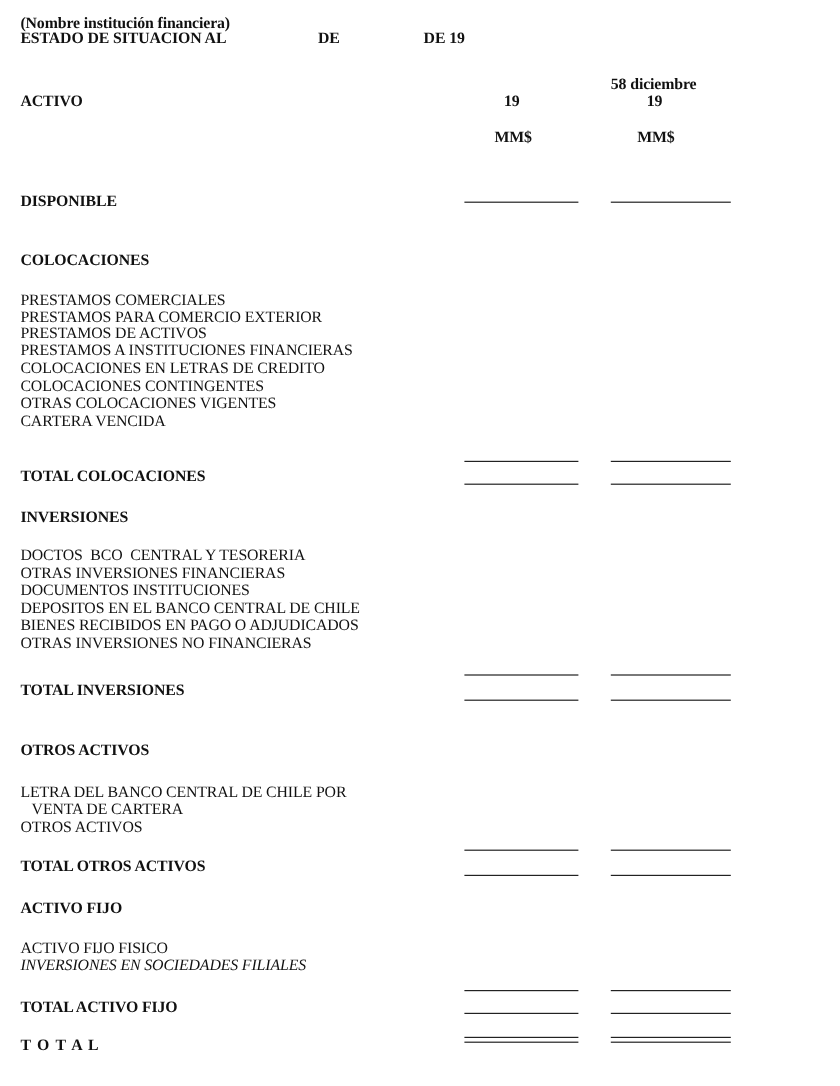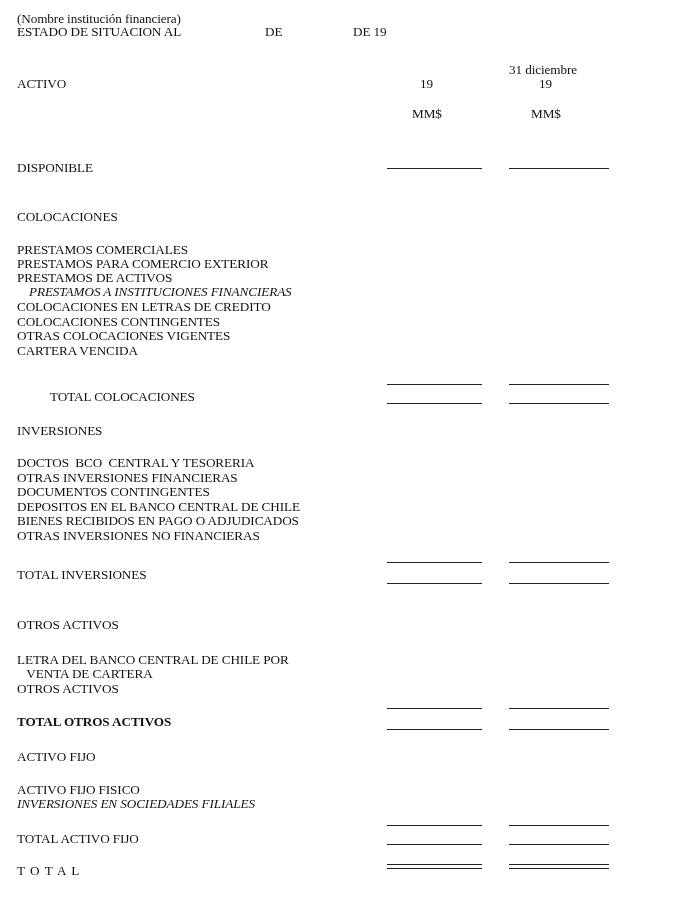--- a/index.html
+++ b/index.html
@@ -1,61 +1,61 @@
 <!DOCTYPE html>
 <html><head>
 <meta charset="utf-8">
 <style>
   html, body { margin:0; padding:0; background:#ffffff; }
   body { width:700px; height:905px; position:relative; overflow:hidden;
          font-family:"Liberation Serif", "DejaVu Serif", serif; color:#111; }
   .t { position:absolute; white-space:pre; font-size:13.2px; line-height:14px; letter-spacing:-0.1px; }
-  .b { font-weight:normal; }
+  .b { font-weight:bold; }
   .ln { position:absolute; height:0; border-top:1.3px solid #222; }
   .c1 { left:387px; width:95px; }
   .c2 { left:509px; width:100px; }
 </style>
 </head>
 <body>
 
 <div class="t b" style="left:17px;top:12px;">(Nombre institución financiera)</div>
 <div class="t b" style="left:17px;top:25px;">ESTADO DE SITUACION AL</div>
 <div class="t b" style="left:245px;top:25px;margin-left:20px;">DE</div>
 <div class="t b" style="left:353px;top:25px;">DE 19</div>
 
-<div class="t b" style="left:509px;top:63px;">31 diciembre</div>
+<div class="t b" style="left:509px;top:63px;">58 diciembre</div>
 <div class="t b" style="left:17px;top:77px;">ACTIVO</div>
 <div class="t b" style="left:420px;top:77px;">19</div>
 <div class="t b" style="left:539px;top:77px;">19</div>
 <div class="t b" style="left:412px;top:107px;">MM$</div>
 <div class="t b" style="left:531px;top:107px;">MM$</div>
 
 <div class="t b" style="left:17px;top:161px;">DISPONIBLE</div>
 <div class="ln c1" style="top:168px;"></div>
 <div class="ln c2" style="top:168px;"></div>
 
 <div class="t b" style="left:17px;top:210px;">COLOCACIONES</div>
 <div class="t" style="left:17px;top:243px;">PRESTAMOS COMERCIALES</div>
 <div class="t" style="left:17px;top:257px;">PRESTAMOS PARA COMERCIO EXTERIOR</div>
 <div class="t" style="left:17px;top:271px;">PRESTAMOS DE ACTIVOS</div>
-<div class="t" style="left:29px;top:285px;font-style:italic;">PRESTAMOS A INSTITUCIONES FINANCIERAS</div>
+<div class="t" style="left:17px;top:285px;">PRESTAMOS A INSTITUCIONES FINANCIERAS</div>
 <div class="t" style="left:17px;top:300px;">COLOCACIONES EN LETRAS DE CREDITO</div>
 <div class="t" style="left:17px;top:315px;">COLOCACIONES CONTINGENTES</div>
 <div class="t" style="left:17px;top:329px;">OTRAS COLOCACIONES VIGENTES</div>
 <div class="t" style="left:17px;top:344px;">CARTERA VENCIDA</div>
 <div class="ln c1" style="top:384px;"></div>
 <div class="ln c2" style="top:384px;"></div>
-<div class="t b" style="left:17px;top:390px;margin-left:33px;">TOTAL COLOCACIONES</div>
+<div class="t b" style="left:17px;top:390px;">TOTAL COLOCACIONES</div>
 <div class="ln c1" style="top:403px;"></div>
 <div class="ln c2" style="top:403px;"></div>
 
 <div class="t b" style="left:17px;top:424px;">INVERSIONES</div>
 <div class="t" style="left:17px;top:456px;">DOCTOS  BCO  CENTRAL Y TESORERIA</div>
 <div class="t" style="left:17px;top:471px;">OTRAS INVERSIONES FINANCIERAS</div>
-<div class="t" style="left:17px;top:485px;">DOCUMENTOS CONTINGENTES</div>
+<div class="t" style="left:17px;top:485px;">DOCUMENTOS INSTITUCIONES</div>
 <div class="t" style="left:17px;top:500px;">DEPOSITOS EN EL BANCO CENTRAL DE CHILE</div>
 <div class="t" style="left:17px;top:514px;">BIENES RECIBIDOS EN PAGO O ADJUDICADOS</div>
 <div class="t" style="left:17px;top:529px;">OTRAS INVERSIONES NO FINANCIERAS</div>
 <div class="ln c1" style="top:562px;"></div>
 <div class="ln c2" style="top:562px;"></div>
 <div class="t b" style="left:17px;top:568px;">TOTAL INVERSIONES</div>
 <div class="ln c1" style="top:583px;"></div>
 <div class="ln c2" style="top:583px;"></div>
 
 <div class="t b" style="left:17px;top:618px;">OTROS ACTIVOS</div>

